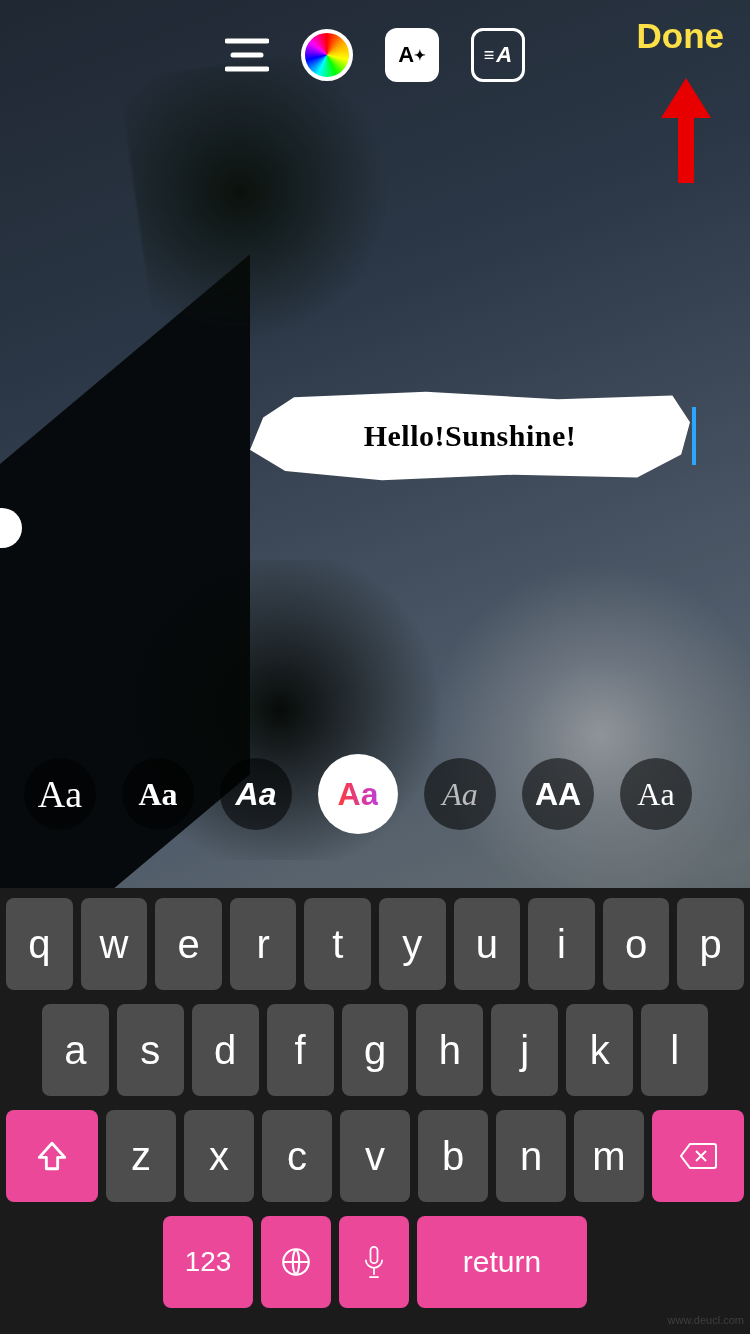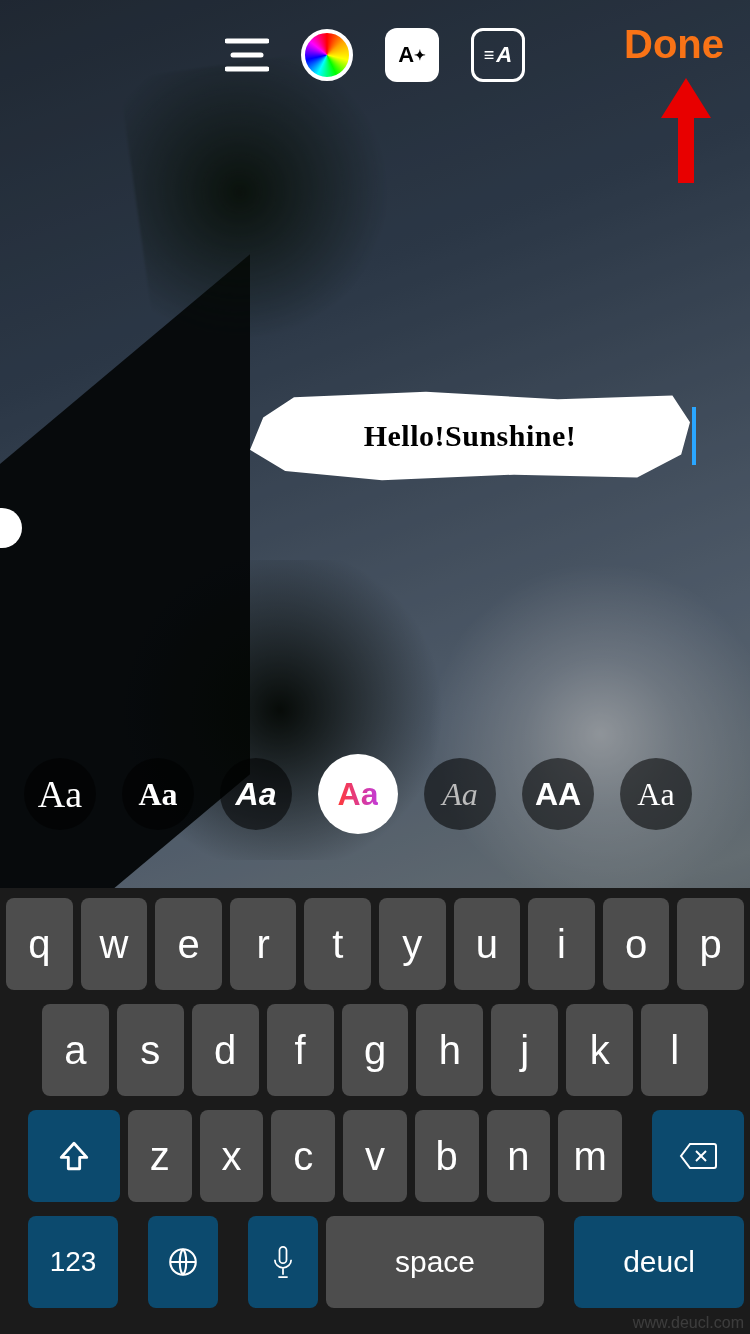--- a/index.html
+++ b/index.html
@@ -50,22 +50,22 @@
     background: conic-gradient(red, orange, yellow, lime, cyan, blue, magenta, red);
     border:4px solid #fff;
   }
   .tool-square {
     width:54px; height:54px; border-radius:12px; background:#fff;
     display:flex; align-items:center; justify-content:center;
     font-weight:700; color:#000; font-size:22px;
   }
   .tool-square .sup { font-size:14px; vertical-align:super; }
   .done-btn {
-    position:absolute; right:26px; top:22px;
-    color:#f97316; font-size:40px; font-weight:600;
+    position:absolute; right:26px; top:16px;
+    color:#fde047; font-size:35px; font-weight:600;
   }
 
   
   .arrow {
     position:absolute; top:78px; left:656px;
   }
 
   
   .text-brush {
     position:absolute; top:390px; left:250px; width:440px; height:92px;
@@ -128,30 +128,30 @@
     display:flex; flex-direction:column; gap:14px;
   }
   .krow { display:flex; gap:8px; justify-content:center; }
   .key {
     background:#4d4d4d; color:#fff; border-radius:8px;
     height:92px; flex:1;
     display:flex; align-items:center; justify-content:center;
     font-size:40px; font-weight:400;
   }
   .krow.row2 { padding:0 36px; }
-  .key.special { background:#0c4a6e; font-size:30px;margin-left:22px; }
+  .key.special { background:#ec4899; font-size:30px; }
   .key.shift, .key.backspace { flex:0 0 92px; }
   .key.num { flex:0 0 90px; font-size:28px; }
   .key.globe, .key.mic { flex:0 0 70px; }
   .key.space { flex:1; font-size:30px; }
   .key.return { flex:0 0 170px; font-size:30px; }
 
   .watermark {
-    position:absolute; right:6px; bottom:2px;
-    color:rgba(255,255,255,0.15); font-size:16px;
+    position:absolute; right:6px; bottom:8px;
+    color:rgba(255,255,255,0.15); font-size:11px;
   }
 </style>
 </head>
 <body>
 
 <div class="photo-bg"></div>
 <div class="roof"></div>
 <div class="tree1"></div>
 <div class="tree2"></div>
 <div class="dim"></div>
@@ -264,18 +264,17 @@
           <circle cx="12" cy="12" r="9" fill="none" stroke="#fff" stroke-width="1.5"></circle>
           <path d="M3 12h18M12 3c3 3 3 15 0 18M12 3c-3 3-3 15 0 18" fill="none" stroke="#fff" stroke-width="1.5"></path>
         </svg>
     </div>
     <div class="key special mic">
       <svg width="28" height="36" viewBox="0 0 24 30">
           <rect x="9" y="2" width="6" height="14" rx="3" fill="none" stroke="#fff" stroke-width="1.5"></rect>
           <path d="M5 13a7 7 0 0 0 14 0M12 20v6M8 28h8" fill="none" stroke="#fff" stroke-width="1.5"></path>
         </svg>
     </div>
-    <div class="key space">space</div>
-    <div class="key special return">deucl</div>
+    <div class="key special return">return</div>
   </div>
 </div>
 
 <div class="watermark">www.deucl.com</div>
 
 </body></html>

